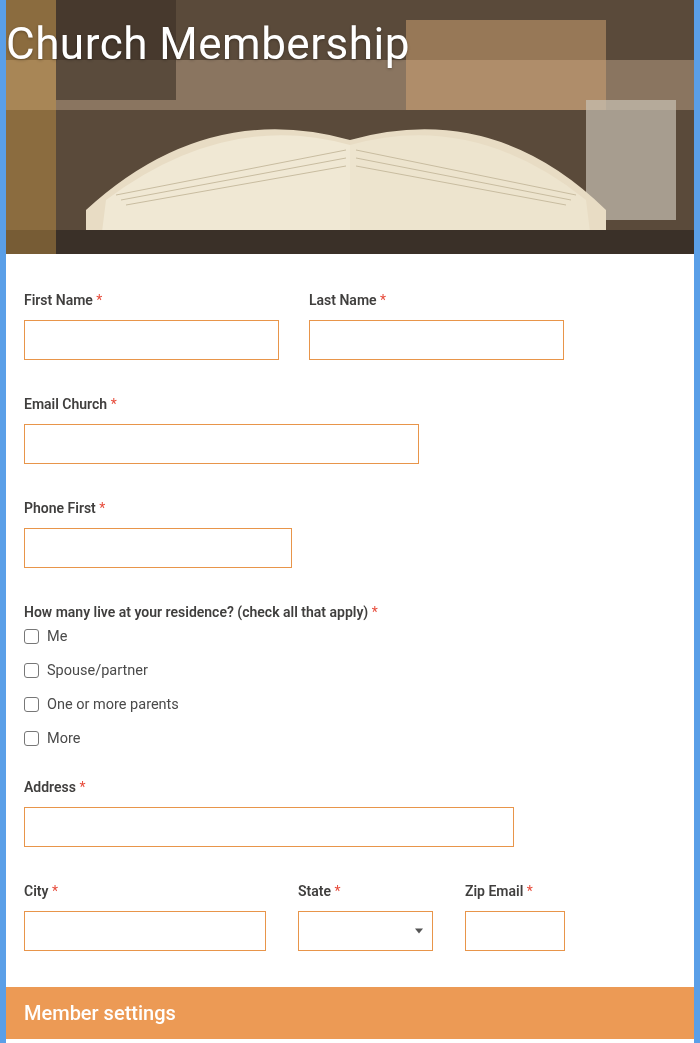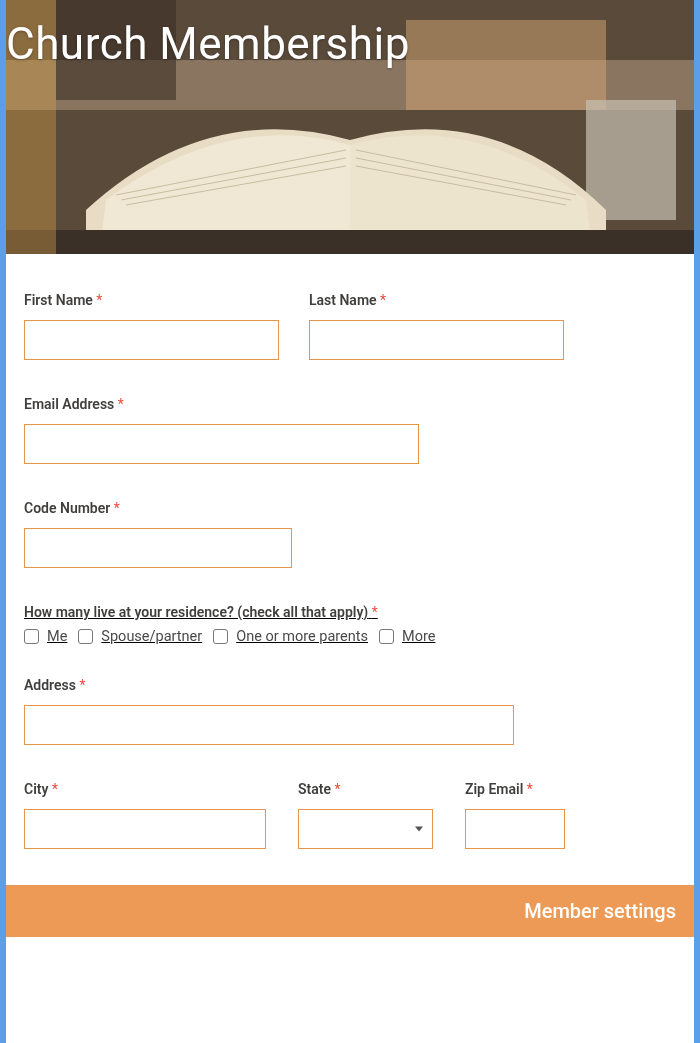--- a/index.html
+++ b/index.html
@@ -80,22 +80,22 @@
     top: 50%;
     width: 0; height: 0;
     border-left: 4px solid transparent;
     border-right: 4px solid transparent;
     border-top: 5px solid #555;
     transform: translateY(-50%);
     pointer-events: none;
   }
   .checkbox-group {
     display: flex;
-    flex-direction: row;
-    gap: 11px;
+    flex-direction: column;
+    gap: 17px;
     margin-top: -4px;
   }
   .check-row {
     display: flex;
     align-items: center;
     gap: 8px;
   }
   .check-row input[type="checkbox"] {
     width: 15px;
     height: 15px;
@@ -109,21 +109,20 @@
     color: #4a4a4a;
     font-size: 14.5px;
   }
   .section-header {
     background: #ec9a55;
     color: #fff;
     font-size: 20px;
     font-weight: 500;
     padding: 14px 18px;
     margin: 0 -18px 32px -18px;
-    text-align: right;
   }
   .w-first { width: 255px; }
   .w-last { width: 255px; }
   .w-email { width: 395px; }
   .w-phone { width: 268px; }
   .w-address { width: 490px; }
   .w-city { width: 242px; }
   .w-state { width: 135px; }
   .w-zip { width: 100px; }
 </style>
@@ -161,34 +160,34 @@
         <input class="input w-first" style="">
       </div>
       <div class="field">
         <label><span>Last Name</span> <span class="req">*</span></label>
         <input class="input w-last" style="">
       </div>
     </div>
 
     <div class="row">
       <div class="field">
-        <label><span>Email Address</span> <span class="req">*</span></label>
+        <label><span>Email Church</span> <span class="req">*</span></label>
         <input class="input w-email" style="">
       </div>
     </div>
 
     <div class="row">
       <div class="field">
-        <label><span>Code Number</span> <span class="req">*</span></label>
+        <label><span>Phone First</span> <span class="req">*</span></label>
         <input class="input w-phone" style="">
       </div>
     </div>
 
     <div class="row" style="margin-bottom:32px;">
-      <div class="field" style="width:100%;text-decoration:underline;">
+      <div class="field" style="width:100%;">
         <label><span>How many live at your residence? (check all that apply)</span> <span class="req">*</span></label>
         <div class="checkbox-group" id="residence-options">
             <div class="check-row">
               <input type="checkbox" style="">
               <span>Me</span>
             </div>
             <div class="check-row">
               <input type="checkbox" style="">
               <span>Spouse/partner</span>
             </div>

